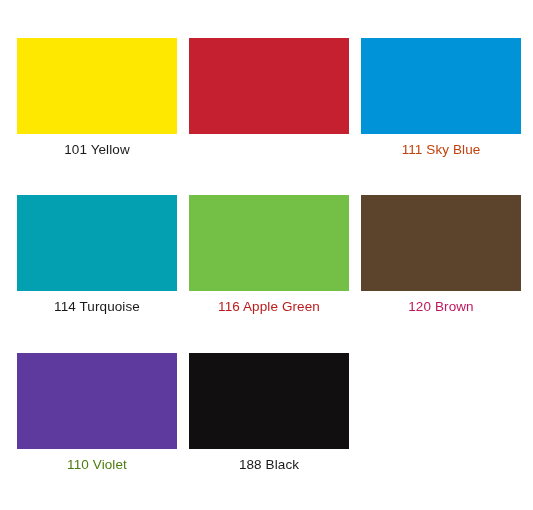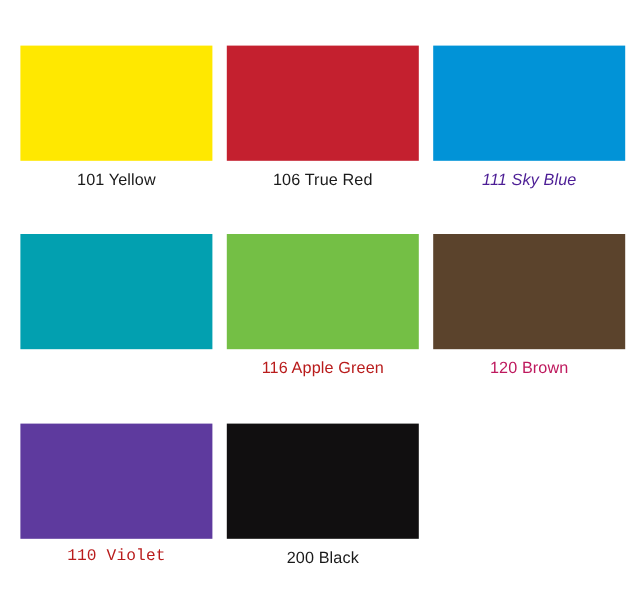--- a/index.html
+++ b/index.html
@@ -59,38 +59,38 @@
 </head>
 <body>
 
 <div id="swatch-chart" style="background: rgb(255, 255, 255);">
     <div class="swatch-cell">
       <div class="swatch-chip" style="background: rgb(255, 232, 0);"></div>
       <div class="swatch-label" style="color: rgb(26, 26, 26);">101 Yellow</div>
     </div>
     <div class="swatch-cell">
       <div class="swatch-chip" style="background: rgb(196, 32, 47);"></div>
-      <div class="swatch-label" style="color: rgb(26, 26, 26);">106 True Red</div>
     </div>
     <div class="swatch-cell">
       <div class="swatch-chip" style="background: rgb(1, 147, 215);"></div>
-      <div class="swatch-label" style="color: #4c1d95; font-style: italic;">111 Sky Blue</div>
+      <div class="swatch-label" style="color: #c2410c;">111 Sky Blue</div>
     </div>
     <div class="swatch-cell">
       <div class="swatch-chip" style="background: rgb(2, 160, 176);"></div>
+      <div class="swatch-label" style="color: rgb(26, 26, 26);">114 Turquoise</div>
     </div>
     <div class="swatch-cell">
       <div class="swatch-chip" style="background: rgb(116, 191, 69);"></div>
       <div class="swatch-label" style="color: #b91c1c;">116 Apple Green</div>
     </div>
     <div class="swatch-cell">
       <div class="swatch-chip" style="background: rgb(91, 67, 44);"></div>
       <div class="swatch-label" style="color: #be185d;">120 Brown</div>
     </div>
     <div class="swatch-cell">
       <div class="swatch-chip" style="background: rgb(94, 58, 158);"></div>
-      <div class="swatch-label" style="color: #b91c1c; font-family: Liberation Mono, monospace;">110 Violet</div>
+      <div class="swatch-label" style="color: #4d7c0f;">110 Violet</div>
     </div>
     <div class="swatch-cell">
       <div class="swatch-chip" style="background: rgb(17, 15, 16);"></div>
-      <div class="swatch-label" style="color: rgb(26, 26, 26);">200 Black</div>
+      <div class="swatch-label" style="color: rgb(26, 26, 26);">188 Black</div>
     </div>
   </div>
 
 </body></html>

